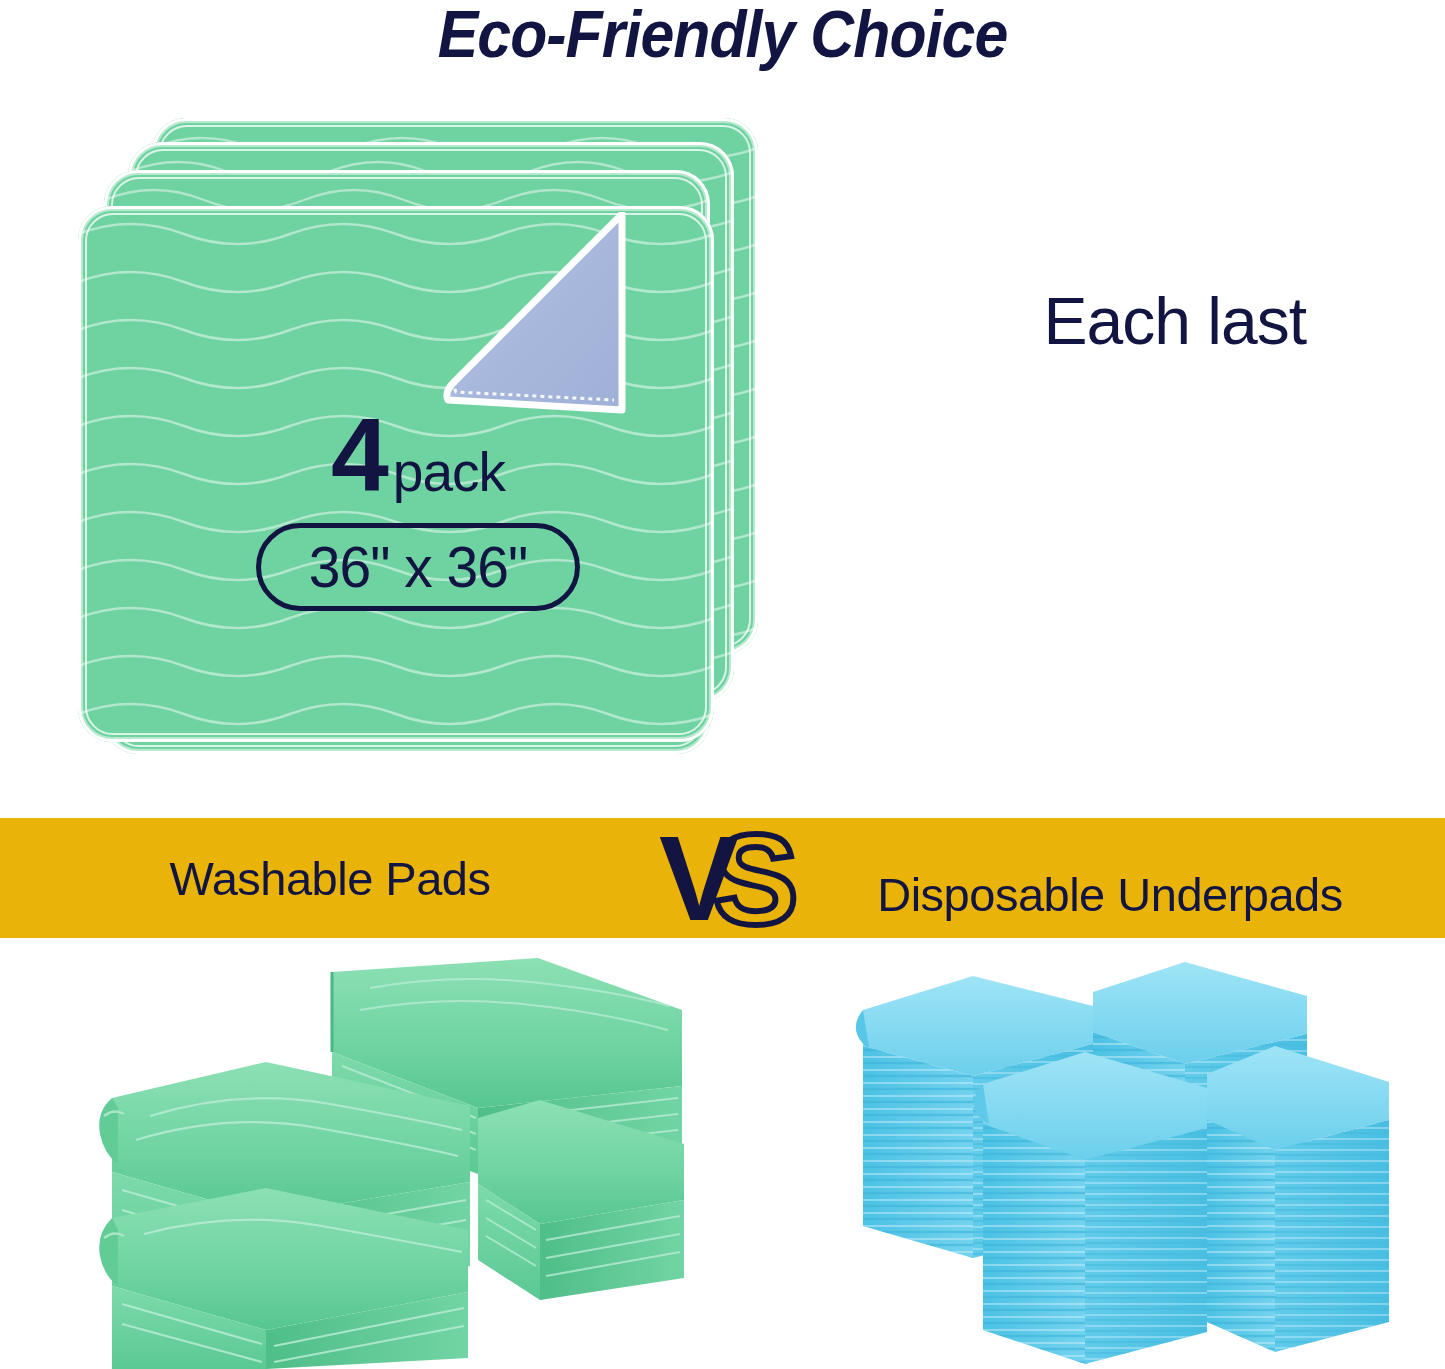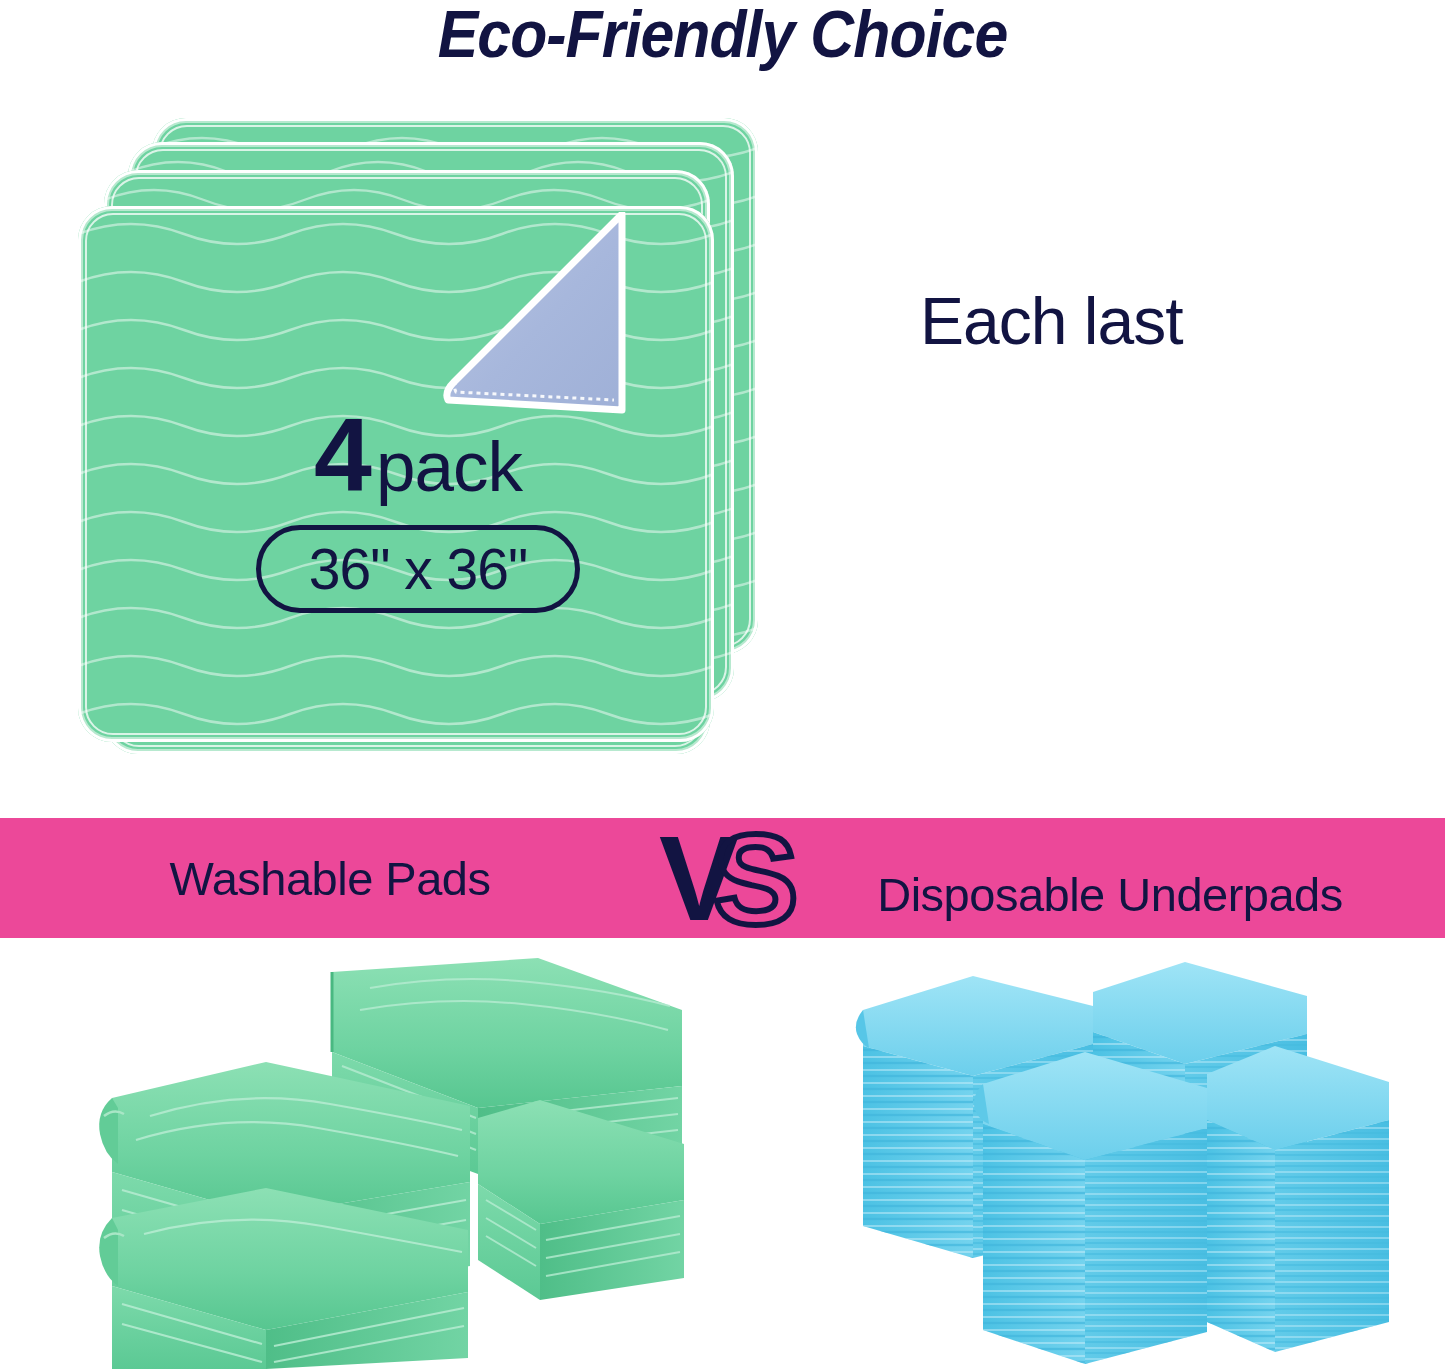--- a/index.html
+++ b/index.html
@@ -93,21 +93,21 @@
     justify-content: center;
     white-space: nowrap;
   }
   .pack-num {
     font-size: 104px;
     font-weight: bold;
     letter-spacing: -2px;
     line-height: 0.95;
   }
   .pack-word {
-    font-size: 71px;
+    font-size: 55px;
     font-weight: normal;
     letter-spacing: -1px;
     margin-left: 6px;
   }
   .size-pill {
     margin: 18px auto 0 auto;
     width: 324px;
     height: 88px;
     border: 5px solid #121442;
     border-radius: 46px;
@@ -116,24 +116,24 @@
     justify-content: center;
     font-size: 57px;
     letter-spacing: -1px;
     color: #121442;
     box-sizing: border-box;
   }
 
   
   .stat-block {
     position: absolute;
-    left: 920px;
+    left: 836px;
     top: 288px;
     width: 470px;
-    text-align: left;
+    text-align: right;
     color: #121442;
     line-height: 1;
   }
   .stat-top {
     font-size: 66px;
     letter-spacing: -1px;
   }
   .stat-big {
     font-size: 144px;
     font-weight: bold;
@@ -147,21 +147,21 @@
     margin-top: 14px;
   }
 
   
   .vs-banner {
     position: absolute;
     left: 0;
     top: 818px;
     width: 1445px;
     height: 120px;
-    background: #ec4899;
+    background: #eab308;
     text-decoration: underline;
   }
   .banner-left {
     position: absolute;
     left: 0;
     top: 0;
     width: 660px;
     height: 120px;
     display: flex;
     align-items: center;

